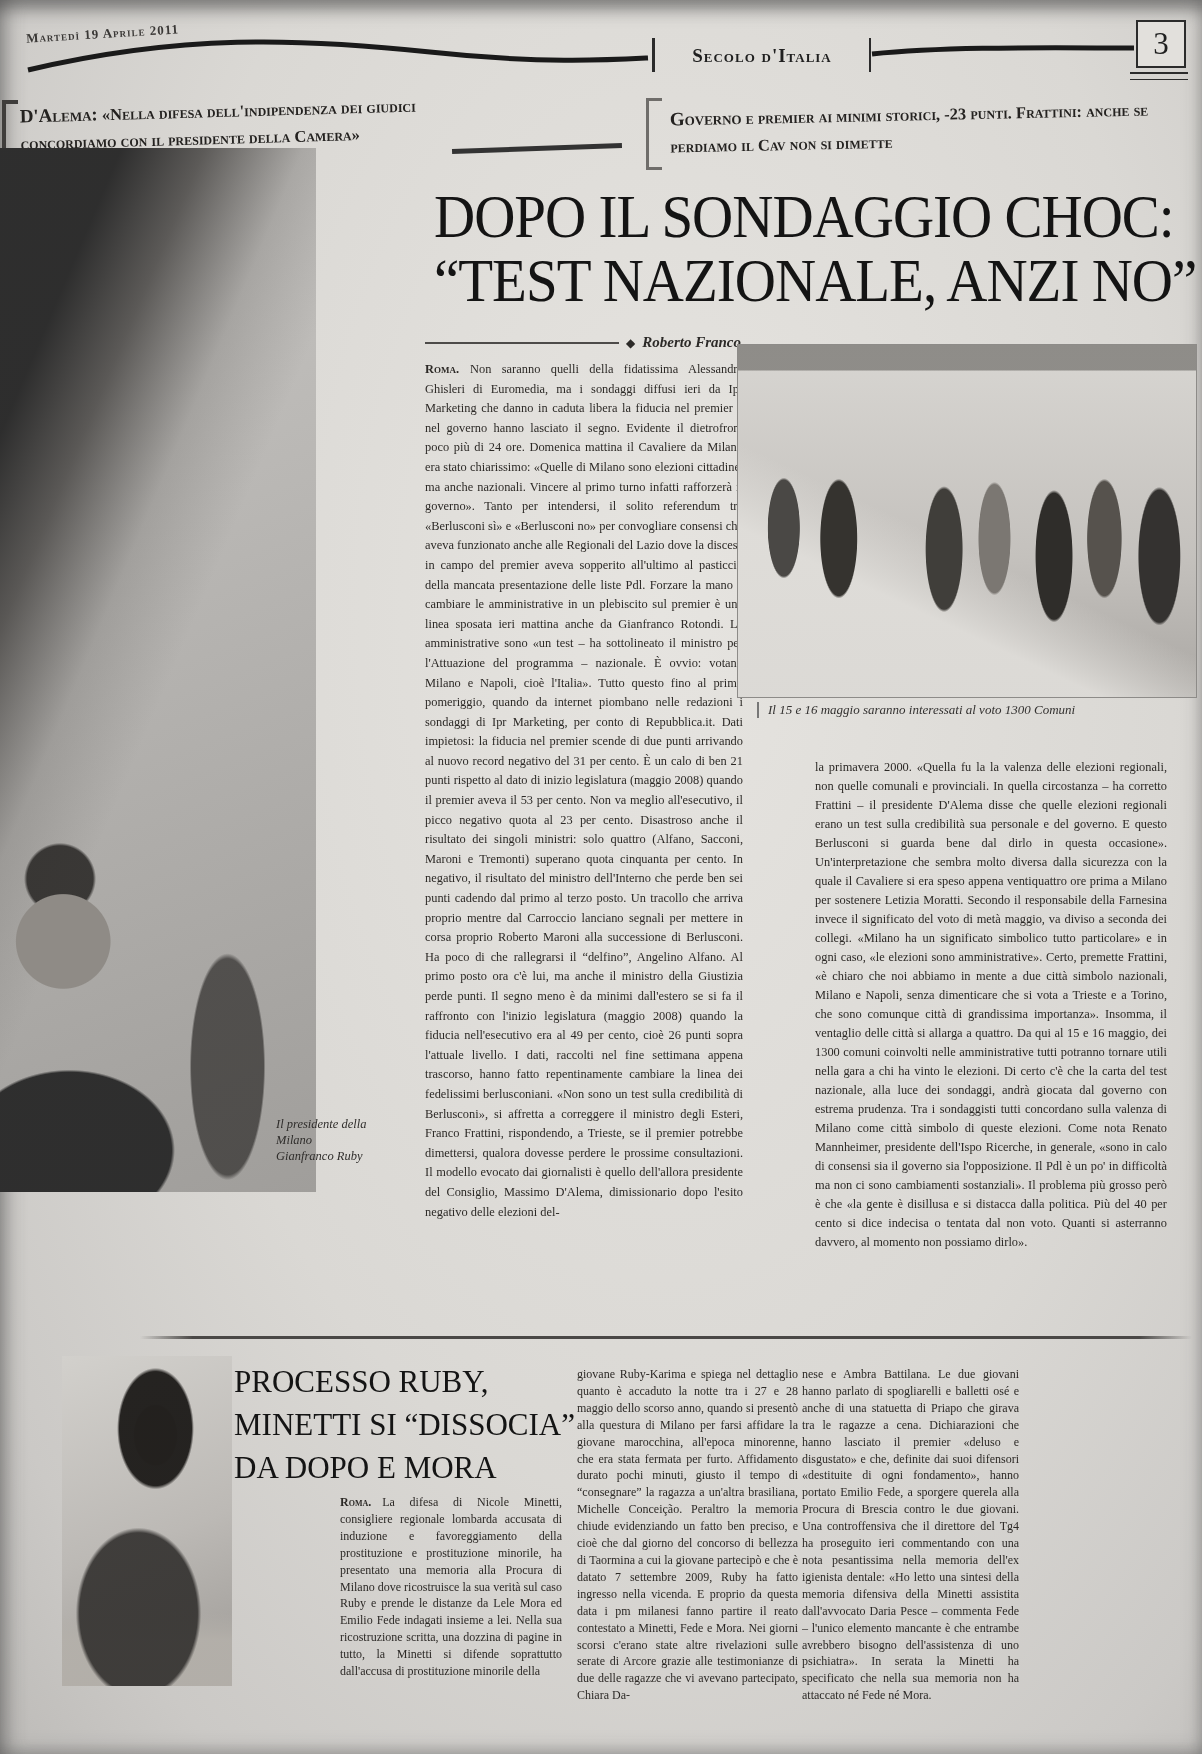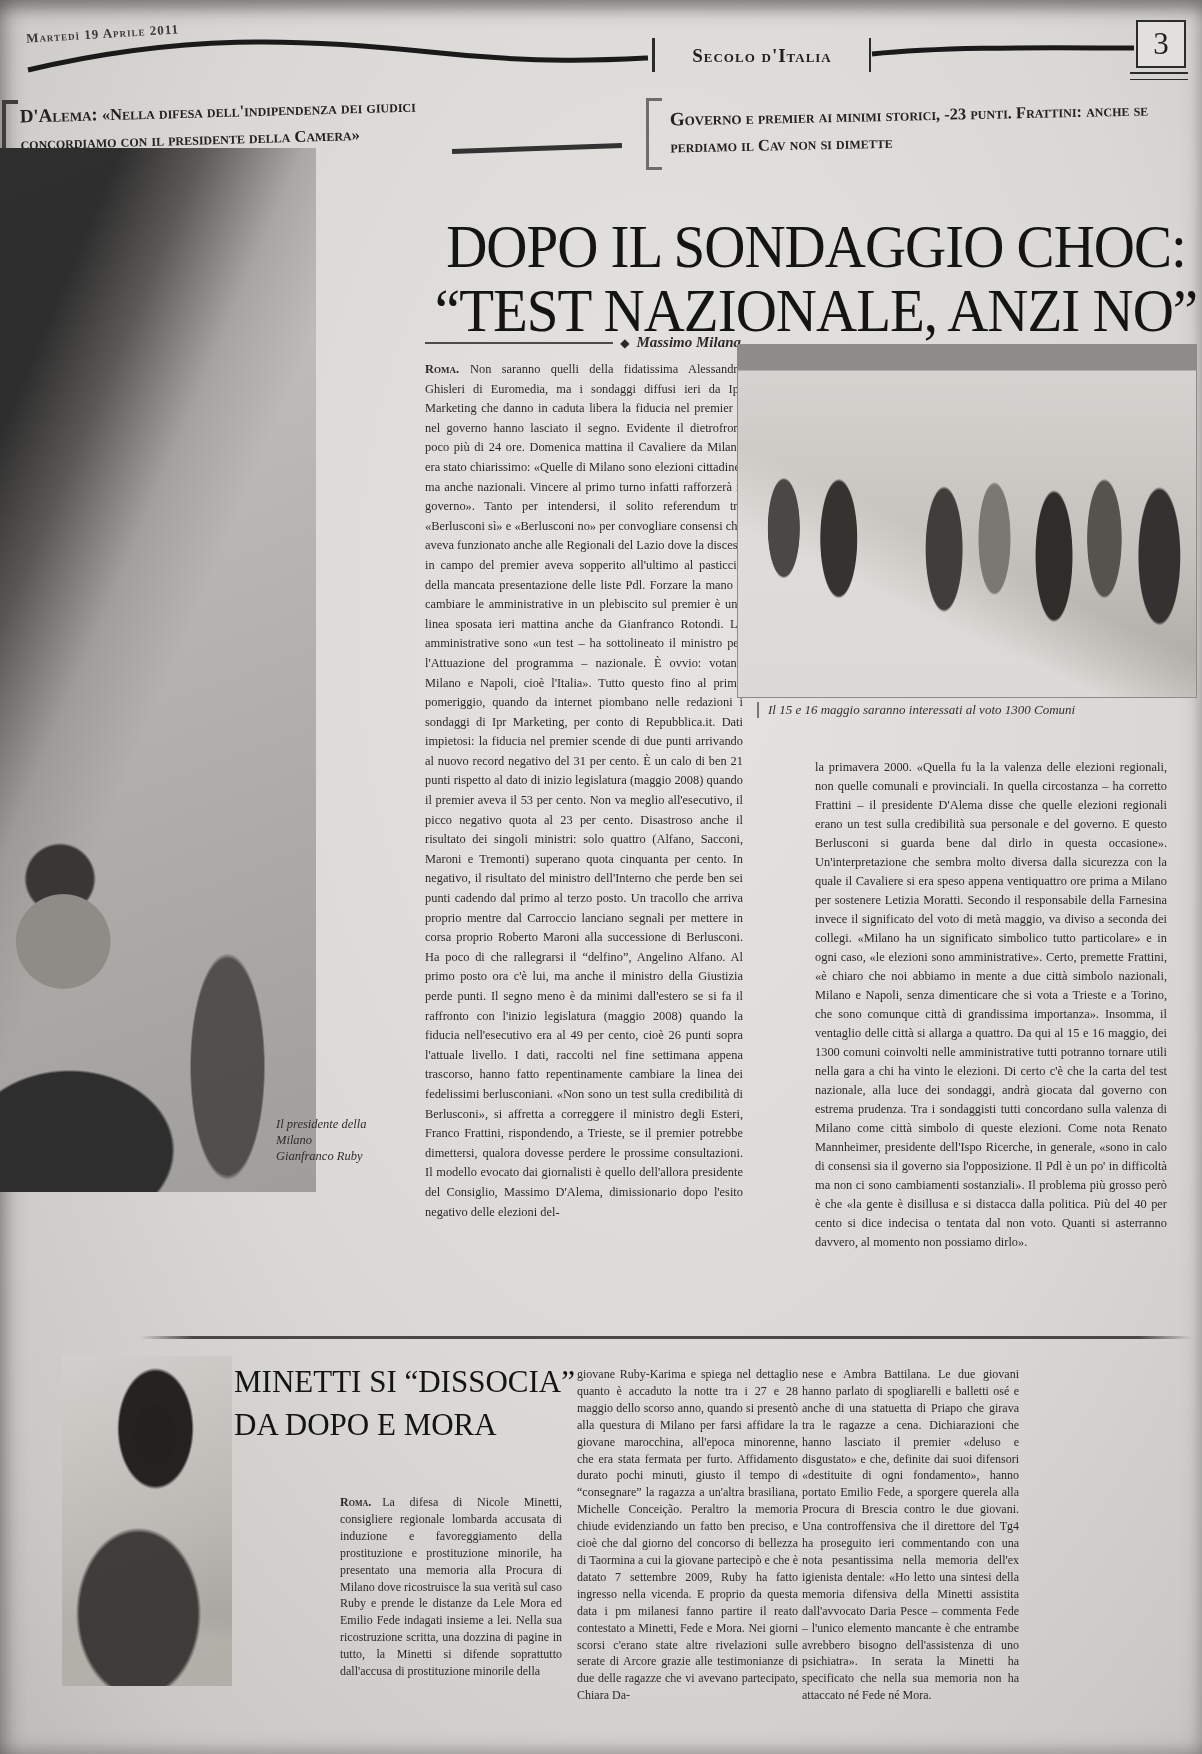--- a/index.html
+++ b/index.html
@@ -54,21 +54,21 @@
       linear-gradient(205deg, transparent 55%, rgba(225,223,219,.9) 70%),
       linear-gradient(180deg,#d8d6d2 0%,#c4c1bd 60%,#aaa7a3 100%);}
   .minetti-photo{left:62px;top:1356px;width:170px;height:330px;
     background:
       radial-gradient(ellipse 60px 95px at 55% 22%, rgba(28,26,24,.95) 0 60%, transparent 64%),
       radial-gradient(ellipse 30px 42px at 55% 24%, #a59b92 0 70%, transparent 74%),
       radial-gradient(ellipse 95px 130px at 45% 78%, rgba(50,48,46,.9) 0 62%, transparent 66%),
       linear-gradient(180deg, transparent 78%, rgba(180,176,170,.9) 86%),
       linear-gradient(160deg,#d2d0cc 0%,#bcb9b5 55%,#9d9a96 100%);}
   
-  .headline{left:434px;top:212px;width:764px;color:#141414;text-align:center;}
+  .headline{left:434px;top:182px;width:764px;color:#141414;}
   .headline .hl{font-size:57px;line-height:64px;letter-spacing:-1px;font-weight:500;
     transform:scaleY(1.08);transform-origin:left top;white-space:nowrap;}
   .byline-row{left:425px;top:334px;width:316px;display:flex;align-items:center;gap:7px;}
   .byline-line{flex:1;height:2px;background:#4d4b49;}
   .byline-diamond{font-size:12px;color:#2c2a28;font-family:"DejaVu Sans",sans-serif;}
   .byline-name{font-style:italic;font-weight:bold;font-size:15px;color:#2c2a28;}
   .bodytext{color:#2c2926;text-align:justify;overflow:hidden;}
   .m-col1{left:425px;top:360px;width:318px;height:952px;font-size:12.4px;line-height:19.6px;}
   .m-col2{left:795px;top:758px;width:352px;height:554px;font-size:12.4px;line-height:19px;margin-left:20px;}
   .dl{font-weight:bold;font-variant:small-caps;padding-right:11px;}
@@ -116,36 +116,37 @@
     <div>Gianfranco Ruby</div>
   </div>
 
   <div class="abs headline">
     <div class="hl">DOPO IL SONDAGGIO CHOC:</div>
     <div class="hl">“TEST NAZIONALE, ANZI NO”</div>
   </div>
   <div class="abs byline-row">
     <div class="byline-line"></div>
     <span class="byline-diamond">◆</span>
-    <span class="byline-name">Massimo Milana</span>
+    <span class="byline-name">Roberto Franco</span>
   </div>
 
   <div class="abs bodytext m-col1">
     <span class="dl">Roma.</span><span>Non saranno quelli della fidatissima Alessandra Ghisleri di Euromedia, ma i sondaggi diffusi ieri da Ipr Marketing che danno in caduta libera la fiducia nel premier e nel governo hanno lasciato il segno. Evidente il dietrofront poco più di 24 ore. Domenica mattina il Cavaliere da Milano era stato chiarissimo: «Quelle di Milano sono elezioni cittadine, ma anche nazionali. Vincere al primo turno infatti rafforzerà il governo». Tanto per intendersi, il solito referendum tra «Berlusconi sì» e «Berlusconi no» per convogliare consensi che aveva funzionato anche alle Regionali del Lazio dove la discesa in campo del premier aveva sopperito all'ultimo al pasticcio della mancata presentazione delle liste Pdl. Forzare la mano e cambiare le amministrative in un plebiscito sul premier è una linea sposata ieri mattina anche da Gianfranco Rotondi. Le amministrative sono «un test – ha sottolineato il ministro per l'Attuazione del programma – nazionale. È ovvio: votano Milano e Napoli, cioè l'Italia». Tutto questo fino al primo pomeriggio, quando da internet piombano nelle redazioni i sondaggi di Ipr Marketing, per conto di Repubblica.it. Dati impietosi: la fiducia nel premier scende di due punti arrivando al nuovo record negativo del 31 per cento. È un calo di ben 21 punti rispetto al dato di inizio legislatura (maggio 2008) quando il premier aveva il 53 per cento. Non va meglio all'esecutivo, il picco negativo quota al 23 per cento. Disastroso anche il risultato dei singoli ministri: solo quattro (Alfano, Sacconi, Maroni e Tremonti) superano quota cinquanta per cento. In negativo, il risultato del ministro dell'Interno che perde ben sei punti cadendo dal primo al terzo posto. Un tracollo che arriva proprio mentre dal Carroccio lanciano segnali per mettere in corsa proprio Roberto Maroni alla successione di Berlusconi. Ha poco di che rallegrarsi il “delfino”, Angelino Alfano. Al primo posto ora c'è lui, ma anche il ministro della Giustizia perde punti. Il segno meno è da minimi dall'estero se si fa il raffronto con l'inizio legislatura (maggio 2008) quando la fiducia nell'esecutivo era al 49 per cento, cioè 26 punti sopra l'attuale livello. I dati, raccolti nel fine settimana appena trascorso, hanno fatto repentinamente cambiare la linea dei fedelissimi berlusconiani. «Non sono un test sulla credibilità di Berlusconi», si affretta a correggere il ministro degli Esteri, Franco Frattini, rispondendo, a Trieste, se il premier potrebbe dimettersi, qualora dovesse perdere le prossime consultazioni. Il modello evocato dai giornalisti è quello dell'allora presidente del Consiglio, Massimo D'Alema, dimissionario dopo l'esito negativo delle elezioni del-</span>
   </div>
 
   <div class="abs voting-photo"></div>
   <div class="abs voting-caption">Il 15 e 16 maggio saranno interessati al voto 1300 Comuni</div>
 
   <div class="abs bodytext m-col2">la primavera 2000. «Quella fu la la valenza delle elezioni regionali, non quelle comunali e provinciali. In quella circostanza – ha corretto Frattini – il presidente D'Alema disse che quelle elezioni regionali erano un test sulla credibilità sua personale e del governo. E questo Berlusconi si guarda bene dal dirlo in questa occasione». Un'interpretazione che sembra molto diversa dalla sicurezza con la quale il Cavaliere si era speso appena ventiquattro ore prima a Milano per sostenere Letizia Moratti. Secondo il responsabile della Farnesina invece il significato del voto di metà maggio, va diviso a seconda dei collegi. «Milano ha un significato simbolico tutto particolare» e in ogni caso, «le elezioni sono amministrative». Certo, premette Frattini, «è chiaro che noi abbiamo in mente a due città simbolo nazionali, Milano e Napoli, senza dimenticare che si vota a Trieste e a Torino, che sono comunque città di grandissima importanza». Insomma, il ventaglio delle città si allarga a quattro. Da qui al 15 e 16 maggio, dei 1300 comuni coinvolti nelle amministrative tutti potranno tornare utili nella gara a chi ha vinto le elezioni. Di certo c'è che la carta del test nazionale, alla luce dei sondaggi, andrà giocata dal governo con estrema prudenza. Tra i sondaggisti tutti concordano sulla valenza di Milano come città simbolo di queste elezioni. Come nota Renato Mannheimer, presidente dell'Ispo Ricerche, in generale, «sono in calo di consensi sia il governo sia l'opposizione. Il Pdl è un po' in difficoltà ma non ci sono cambiamenti sostanziali». Il problema più grosso però è che «la gente è disillusa e si distacca dalla politica. Più del 40 per cento si dice indecisa o tentata dal non voto. Quanti si asterranno davvero, al momento non possiamo dirlo».</div>
 
   <div class="abs divider"></div>
 
   <div class="abs minetti-photo"></div>
   <div class="abs b-headline">
+    <div class="hl2">PROCESSO RUBY,</div>
     <div class="hl2">MINETTI SI “DISSOCIA”</div>
     <div class="hl2">DA DOPO E MORA</div>
   </div>
   <div class="abs bodytext b-col b-col1">
     <span class="dl">Roma.</span><span>La difesa di Nicole Minetti, consigliere regionale lombarda accusata di induzione e favoreggiamento della prostituzione e prostituzione minorile, ha presentato una memoria alla Procura di Milano dove ricostruisce la sua verità sul caso Ruby e prende le distanze da Lele Mora ed Emilio Fede indagati insieme a lei. Nella sua ricostruzione scritta, una dozzina di pagine in tutto, la Minetti si difende soprattutto dall'accusa di prostituzione minorile della</span>
   </div>
   <div class="abs bodytext b-col b-col2">giovane Ruby-Karima e spiega nel dettaglio quanto è accaduto la notte tra i 27 e 28 maggio dello scorso anno, quando si presentò alla questura di Milano per farsi affidare la giovane marocchina, all'epoca minorenne, che era stata fermata per furto. Affidamento durato pochi minuti, giusto il tempo di “consegnare” la ragazza a un'altra brasiliana, Michelle Conceição. Peraltro la memoria chiude evidenziando un fatto ben preciso, e cioè che dal giorno del concorso di bellezza di Taormina a cui la giovane partecipò e che è datato 7 settembre 2009, Ruby ha fatto ingresso nella vicenda. E proprio da questa data i pm milanesi fanno partire il reato contestato a Minetti, Fede e Mora. Nei giorni scorsi c'erano state altre rivelazioni sulle serate di Arcore grazie alle testimonianze di due delle ragazze che vi avevano partecipato, Chiara Da-</div>
   <div class="abs bodytext b-col b-col3">nese e Ambra Battilana. Le due giovani hanno parlato di spogliarelli e balletti osé e anche di una statuetta di Priapo che girava tra le ragazze a cena. Dichiarazioni che hanno lasciato il premier «deluso e disgustato» e che, definite dai suoi difensori «destituite di ogni fondamento», hanno portato Emilio Fede, a sporgere querela alla Procura di Brescia contro le due giovani. Una controffensiva che il direttore del Tg4 ha proseguito ieri commentando con una nota pesantissima nella memoria dell'ex igienista dentale: «Ho letto una sintesi della memoria difensiva della Minetti assistita dall'avvocato Daria Pesce – commenta Fede – l'unico elemento mancante è che entrambe avrebbero bisogno dell'assistenza di uno psichiatra». In serata la Minetti ha specificato che nella sua memoria non ha attaccato né Fede né Mora.</div>
 
 </div>

